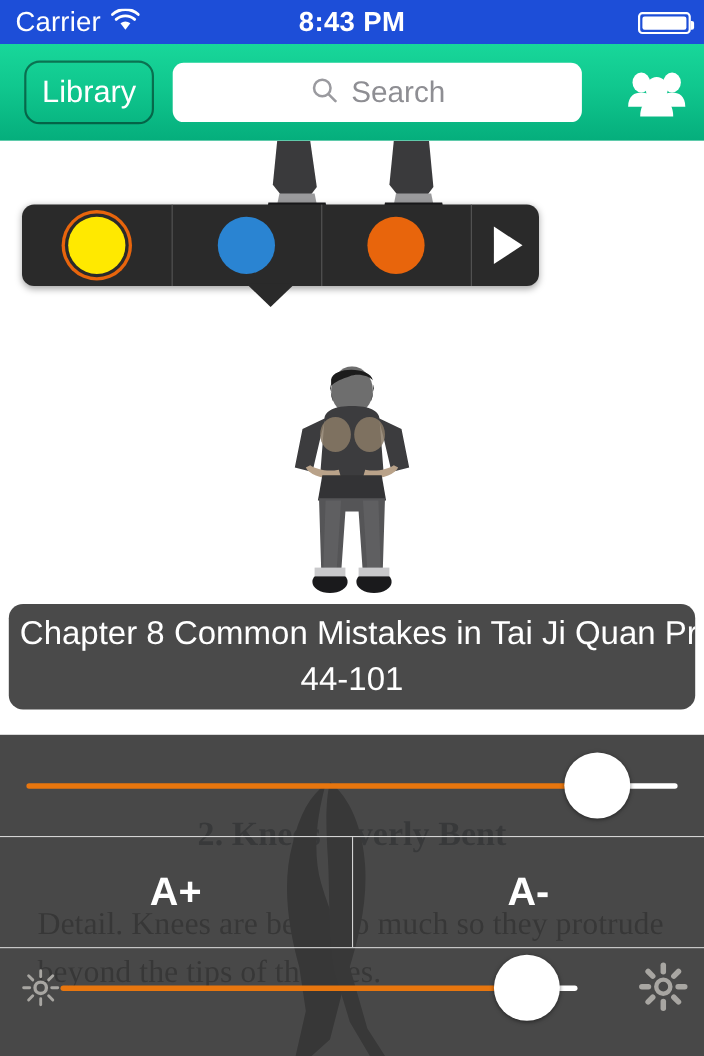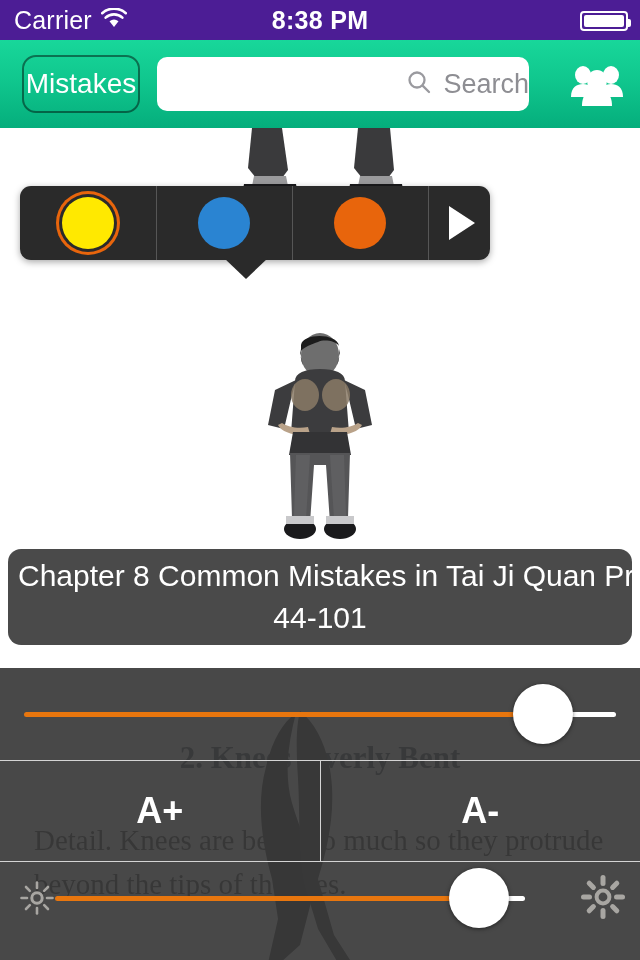--- a/index.html
+++ b/index.html
@@ -17,21 +17,21 @@
     height: 960px;
     overflow: hidden;
     background: #ffffff;
   }
 
   
   .statusbar {
     position: absolute;
     left: 0; top: 0;
     width: 640px; height: 40px;
-    background: #4c1d95;
+    background: #1d4ed8;
     color: #ffffff;
   }
   .sb-left {
     position: absolute;
     left: 14px; top: 0;
     height: 40px;
     display: flex;
     align-items: center;
     gap: 9px;
   }
@@ -98,21 +98,21 @@
   }
   .search-field {
     position: absolute;
     left: 157px; top: 58px - 58px;
     top: 17px;
     width: 372px; height: 54px;
     background: #ffffff;
     border-radius: 10px;
     display: flex;
     align-items: center;
-    justify-content: flex-end;
+    justify-content: center;
     gap: 10px;
     cursor: text;
   }
   .search-ph {
     color: #8e8e93;
     font-size: 27px;
   }
   .people-btn {
     position: absolute;
     right: 14px; top: 22px;
@@ -339,29 +339,29 @@
     <div class="sb-left">
       <span class="sb-carrier">Carrier</span>
       <span class="sb-wifi">
         <svg width="26" height="20" viewBox="0 0 26 20">
           <path d="M13 19 L8.5 13.2 A7.4 7.4 0 0 1 17.5 13.2 Z" fill="#fff"></path>
           <path d="M4.6 9.6 A12.6 12.6 0 0 1 21.4 9.6" stroke="#fff" stroke-width="2.6" fill="none" stroke-linecap="round"></path>
           <path d="M1.2 5.2 A17.6 17.6 0 0 1 24.8 5.2" stroke="#fff" stroke-width="2.6" fill="none" stroke-linecap="round"></path>
         </svg>
       </span>
     </div>
-    <div class="sb-time">8:38 PM</div>
+    <div class="sb-time">8:43 PM</div>
     <div class="sb-battery">
       <div class="sb-battery-fill"></div>
     </div>
   </div>
 
   <div class="navbar">
     <div class="library-btn">
-      <span>Mistakes</span>
+      <span>Library</span>
     </div>
 
     <div class="search-field">
       <span>
         <svg width="28" height="28" viewBox="0 0 28 28">
           <circle cx="12" cy="12" r="7.5" stroke="#9a9a9f" stroke-width="2.3" fill="none"></circle>
           <line x1="17.6" y1="17.6" x2="24" y2="24" stroke="#9a9a9f" stroke-width="2.3" stroke-linecap="round"></line>
         </svg>
       </span>
       <span class="search-ph">Search</span>

